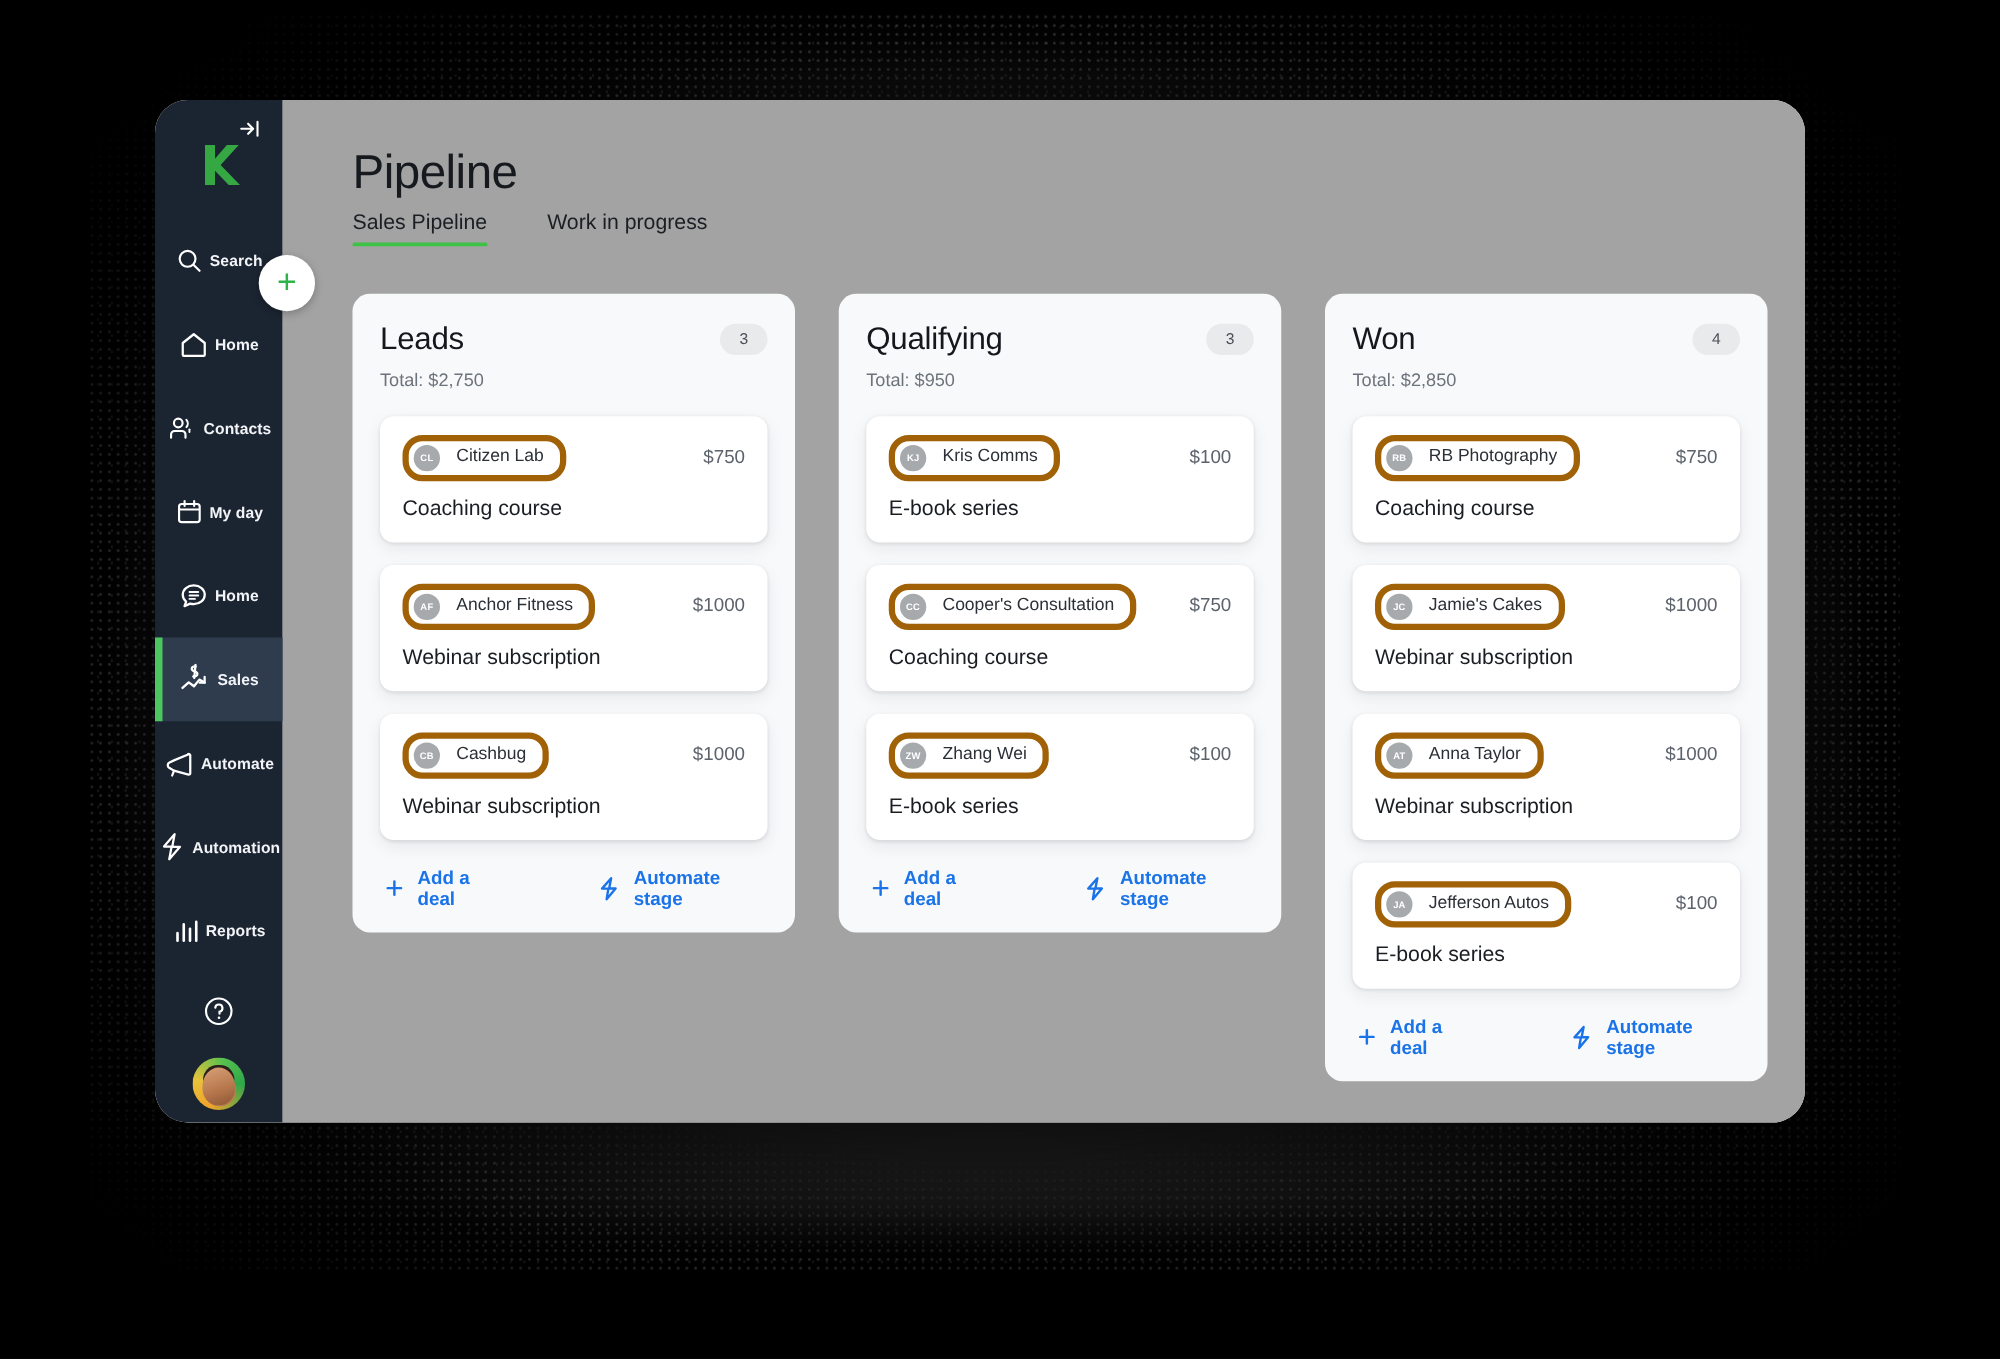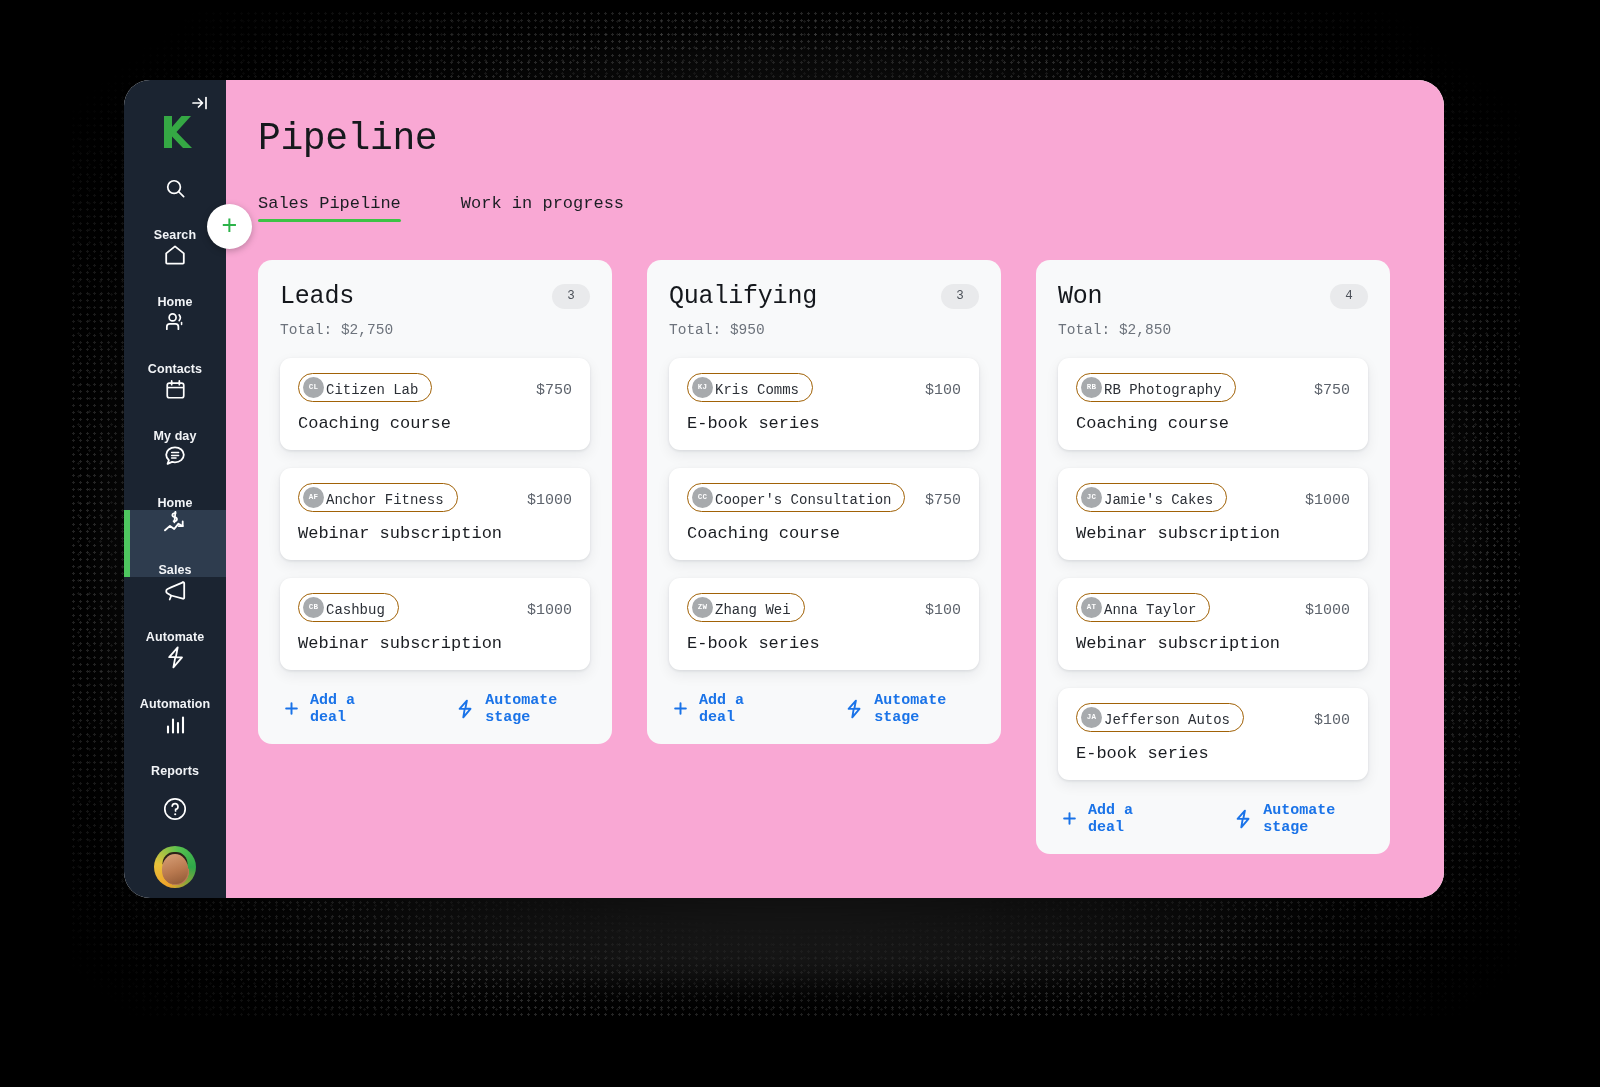--- a/index.html
+++ b/index.html
@@ -119,23 +119,23 @@
     margin-top: 22px;
     width: 100%;
     display: flex;
     flex-direction: column;
     align-items: center;
   }
   .nav-item {
     width: 100%;
     height: 67px;
     display: flex;
-    flex-direction: column;
-    align-items: center;
-    justify-content: space-between;
+    flex-direction: row;
+    align-items: center;
+    justify-content: center;
     gap: 5px;
     position: relative;
     cursor: pointer;
     color: #ffffff;
   }
   .nav-item .nav-ico { height: 26px; display:flex; align-items:center; justify-content:center;}
   .nav-item .nav-label {
     font-size: 12.5px;
     letter-spacing: .1px;
     font-weight: 600;
@@ -184,36 +184,35 @@
     left: 50%; top: 30%;
     transform: translate(-50%,-50%);
     width: 25px; height: 14px;
     border-radius: 14px 14px 3px 3px;
     background: #2c2118;
   }
 
   
   .main {
     flex: 1;
-    background: #f9a8d4;
-    padding: 38px 0 0 32px;
+    background: #a3a3a3;
+    padding: 38px 0 0 56px;
     overflow: hidden;
-    font-family: Liberation Mono, monospace;
   }
   .page-title {
     font-size: 38px;
     font-weight: 400;
     color: #16191d;
     letter-spacing: -0.4px;
     line-height: 1.1;
   }
   .tabs {
-    margin-top: 34px;
-    display: flex;
-    gap: 60px;
+    margin-top: 8px;
+    display: flex;
+    gap: 48px;
   }
   .tab {
     font-size: 17px;
     color: #1b1e23;
     padding-bottom: 9px;
     cursor: pointer;
     position: relative;
   }
   .tab.active::after {
     content: "";
@@ -276,23 +275,23 @@
     box-shadow: 0 1px 3px rgba(16,24,40,.10), 0 5px 14px rgba(16,24,40,.07);
     display: flex;
     align-items: flex-start;
     justify-content: space-between;
     gap: 10px;
     cursor: pointer;
   }
   .deal-left { min-width: 0; }
   .contact-chip {
     display: inline-flex;
-    align-items: flex-end;
-    gap: 2px;
-    border: 1px solid #a16207;
+    align-items: flex-start;
+    gap: 13px;
+    border: 5px solid #a16207;
     border-radius: 16px;
     padding: 3px 13px 3px 4px;
     background: #fff;
     max-width: 100%;
   }
   .chip-avatar {
     width: 21px; height: 21px;
     border-radius: 50%;
     background: #a7aaad;
     color: #fff;

